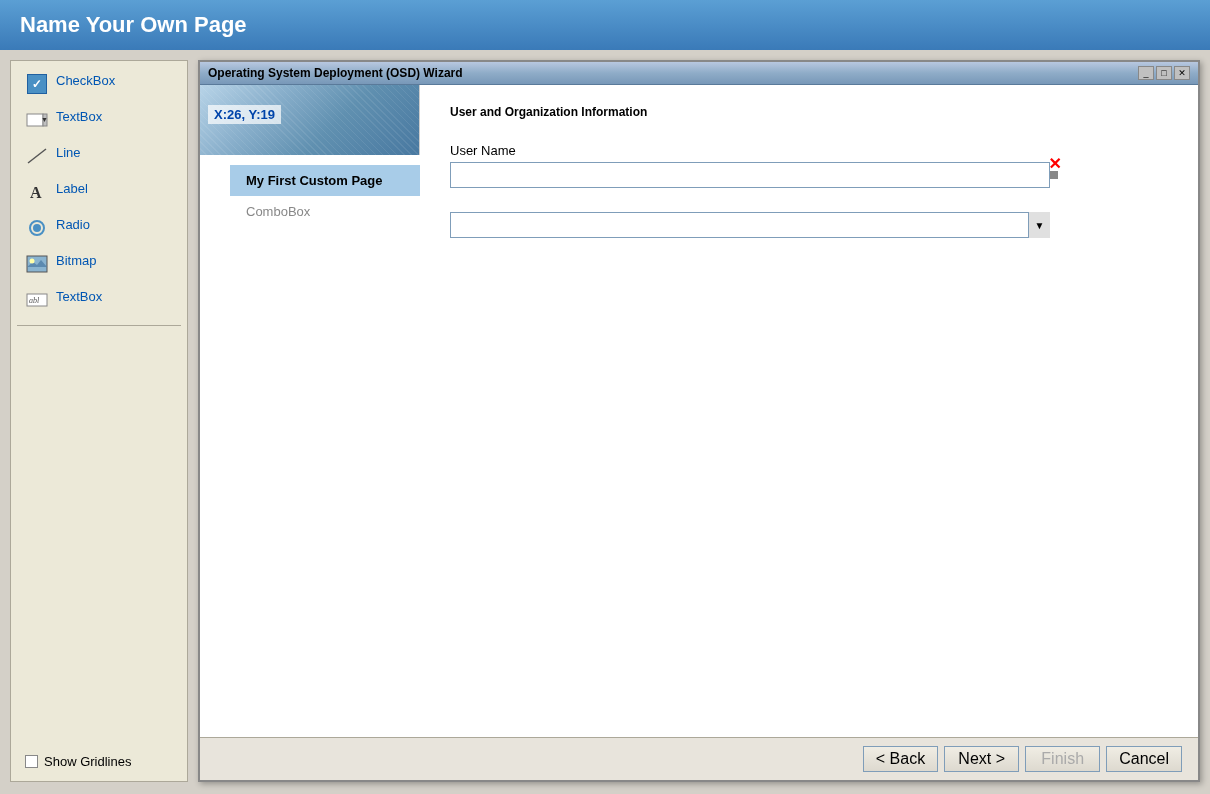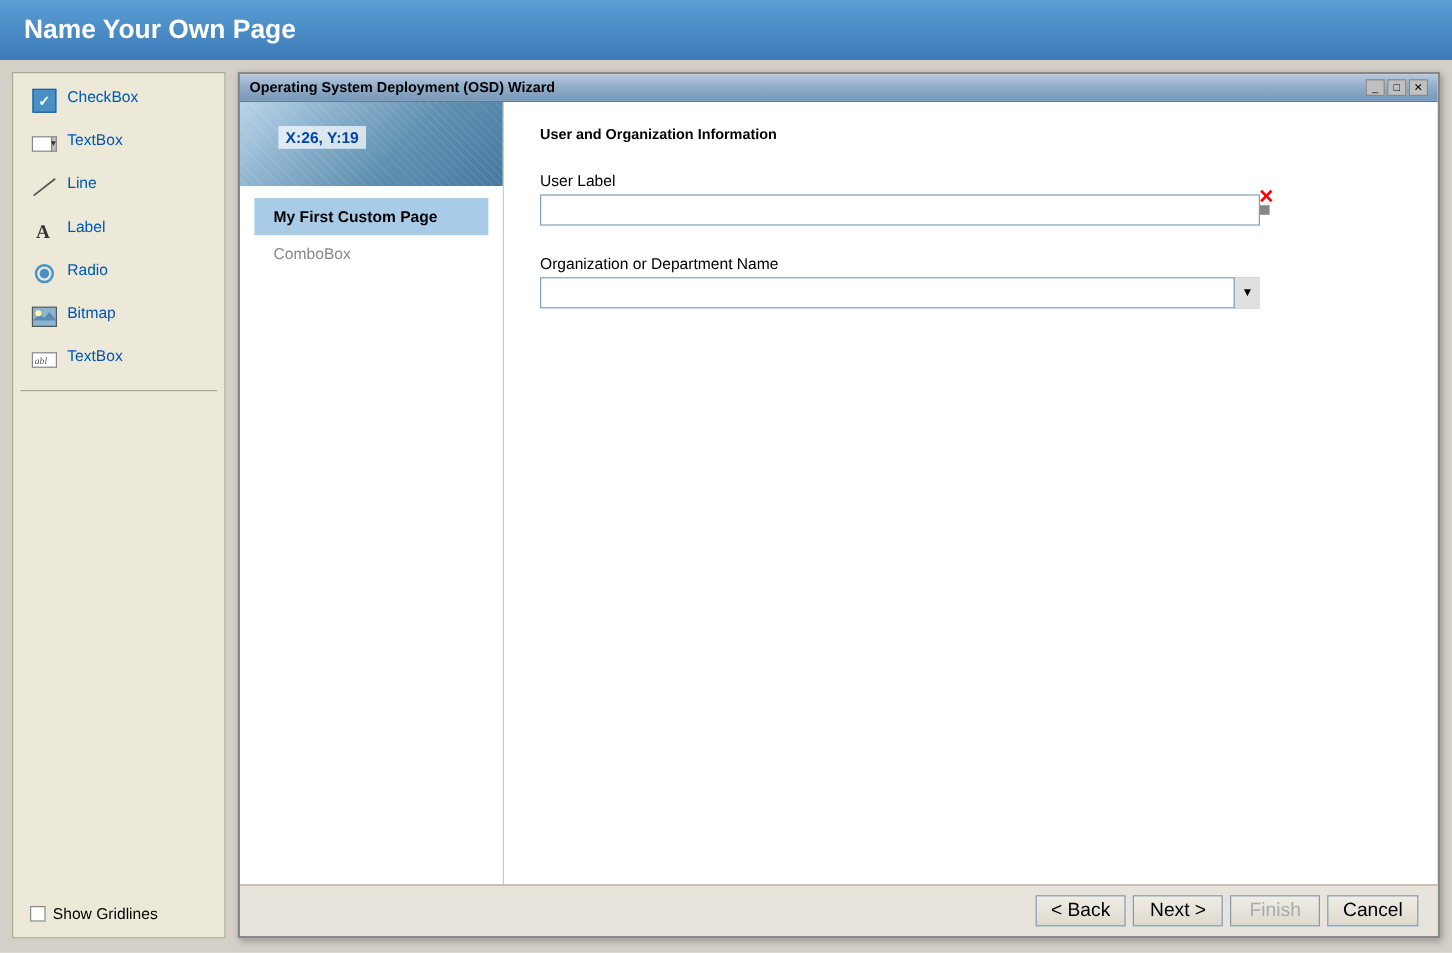--- a/index.html
+++ b/index.html
@@ -146,35 +146,36 @@
         transparent,
         transparent 4px,
         rgba(255,255,255,0.08) 4px,
         rgba(255,255,255,0.08) 5px
       );
     }
 
     #coords-display {
       position: absolute;
       top: 20px;
-      left: 32px;
+      left: 8px;
       color: #0044aa;
       font-size: 13px;
       font-weight: bold;
       background: rgba(255,255,255,0.7);
       padding: 2px 6px;
     }
 
     
     #wizard-nav {
       width: 220px;
       background: #fff;
       border-right: 1px solid #ccc;
-      padding: 10px 12px;
+      padding: 10px 0;
       flex-shrink: 0;
+      margin-left: 30px;
     }
 
     .nav-item {
       padding: 8px 16px;
       font-size: 13px;
       cursor: pointer;
       color: #333;
     }
     .nav-item.active {
       background: #a8cce8;
@@ -448,30 +449,29 @@
             <span>ComboBox</span>
           </div>
         </div>
       </div>
 
       <div id="wizard-form">
 
         <div id="form-title">User and Organization Information</div>
 
         <div class="form-group">
-          <label class="form-label">User Label</label>
+          <label class="form-label">User Name</label>
           <div class="text-input-wrapper">
             <span class="red-cross">✕</span>
             <input type="text" class="text-input" style="width: 600px;">
             <div class="resize-handle"></div>
           </div>
         </div>
 
         <div class="form-group">
-          <label class="form-label">Organization or Department Name</label>
           <div class="select-wrapper">
             <select class="select-input" style="width:600px; padding-right:24px;">
               <option value=""></option>
             </select>
             <div class="select-arrow">▼</div>
           </div>
         </div>
 
       </div>
     </div>

